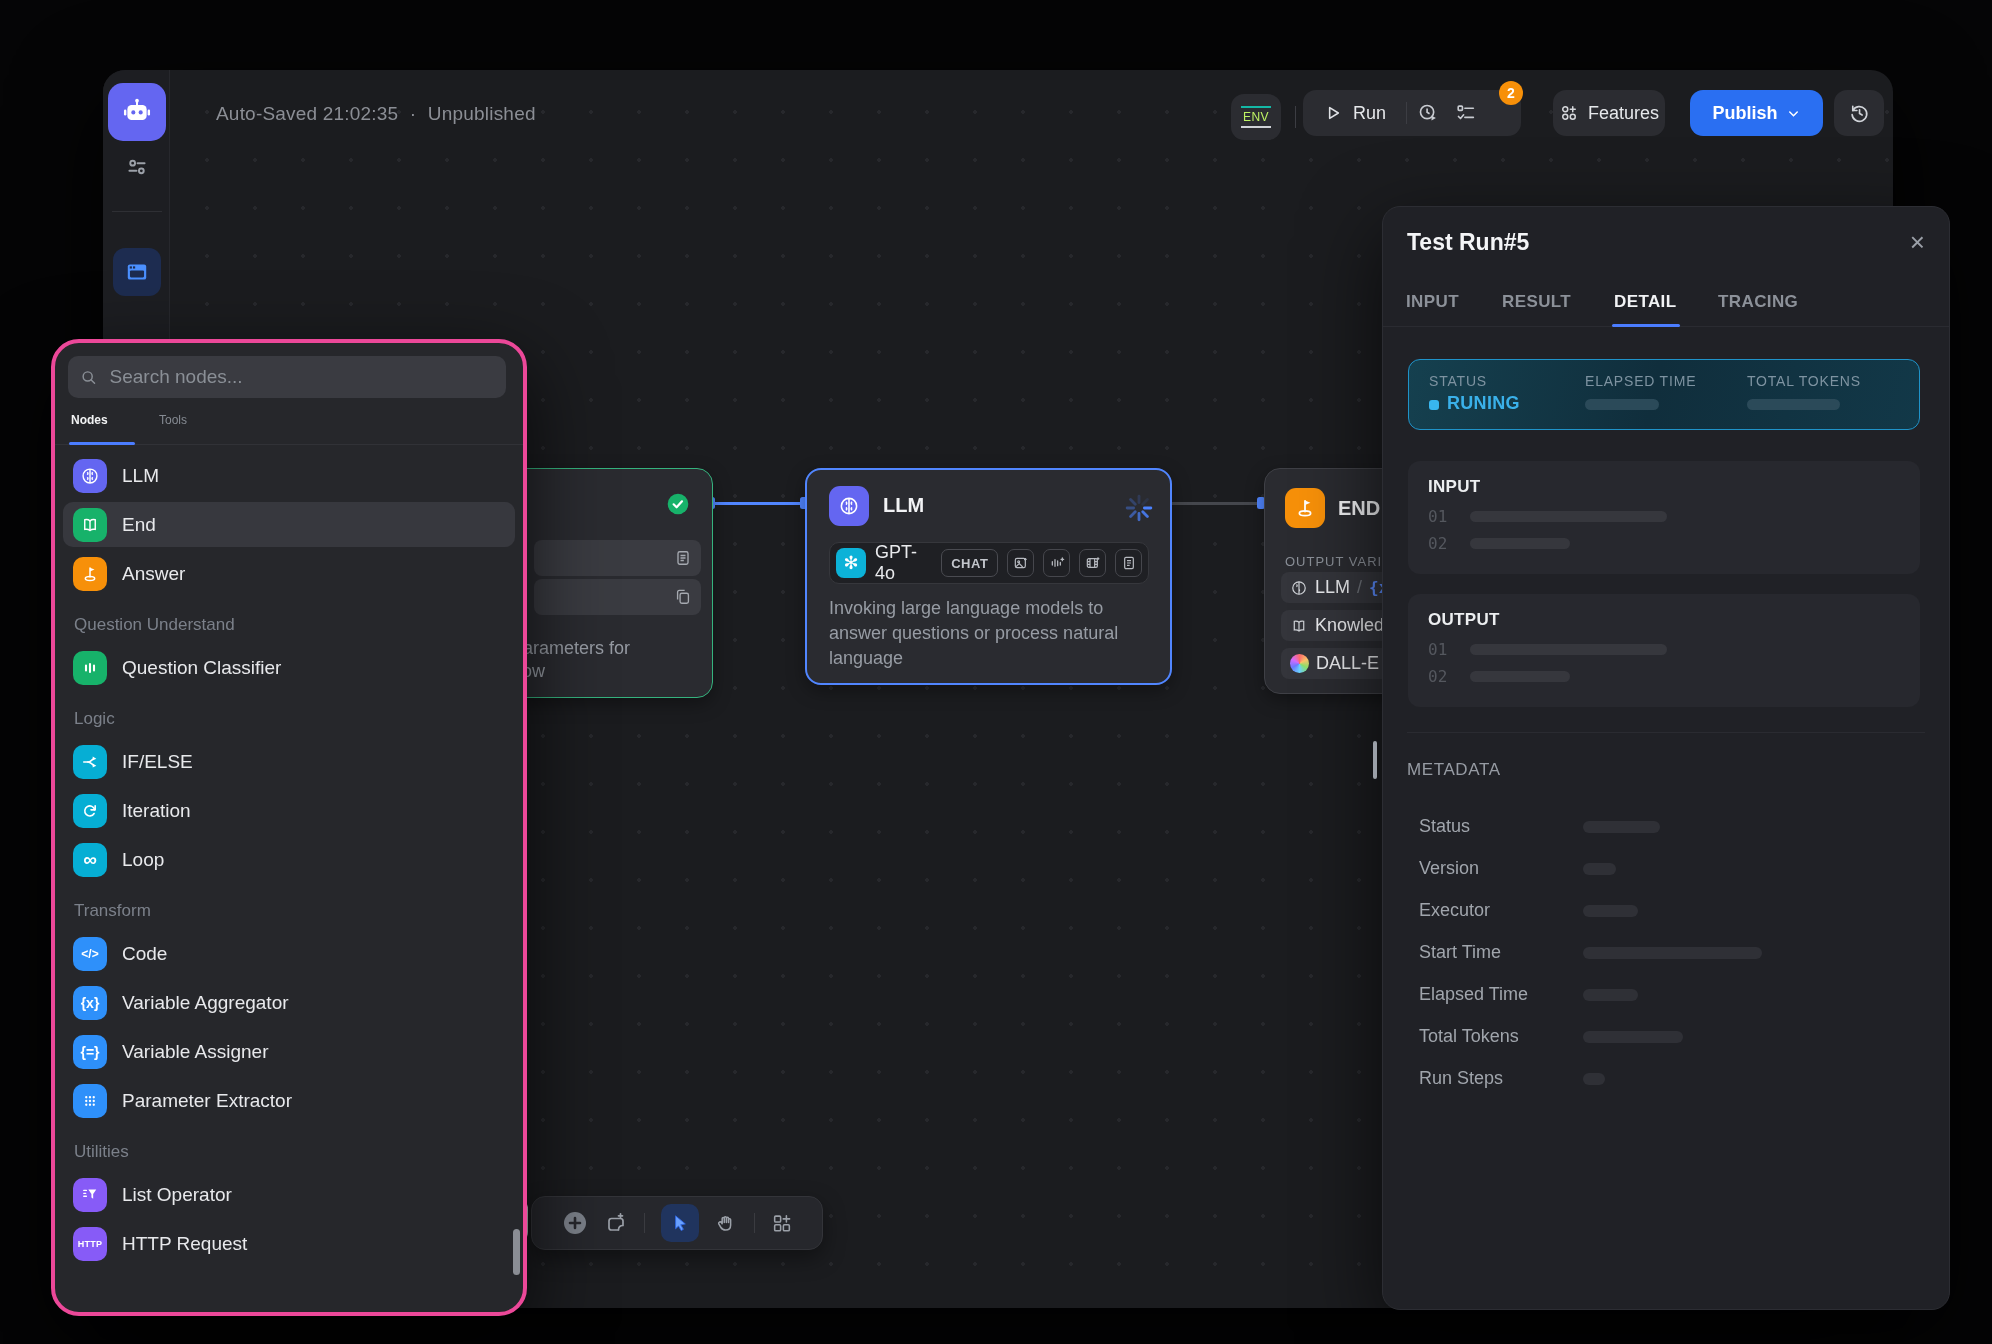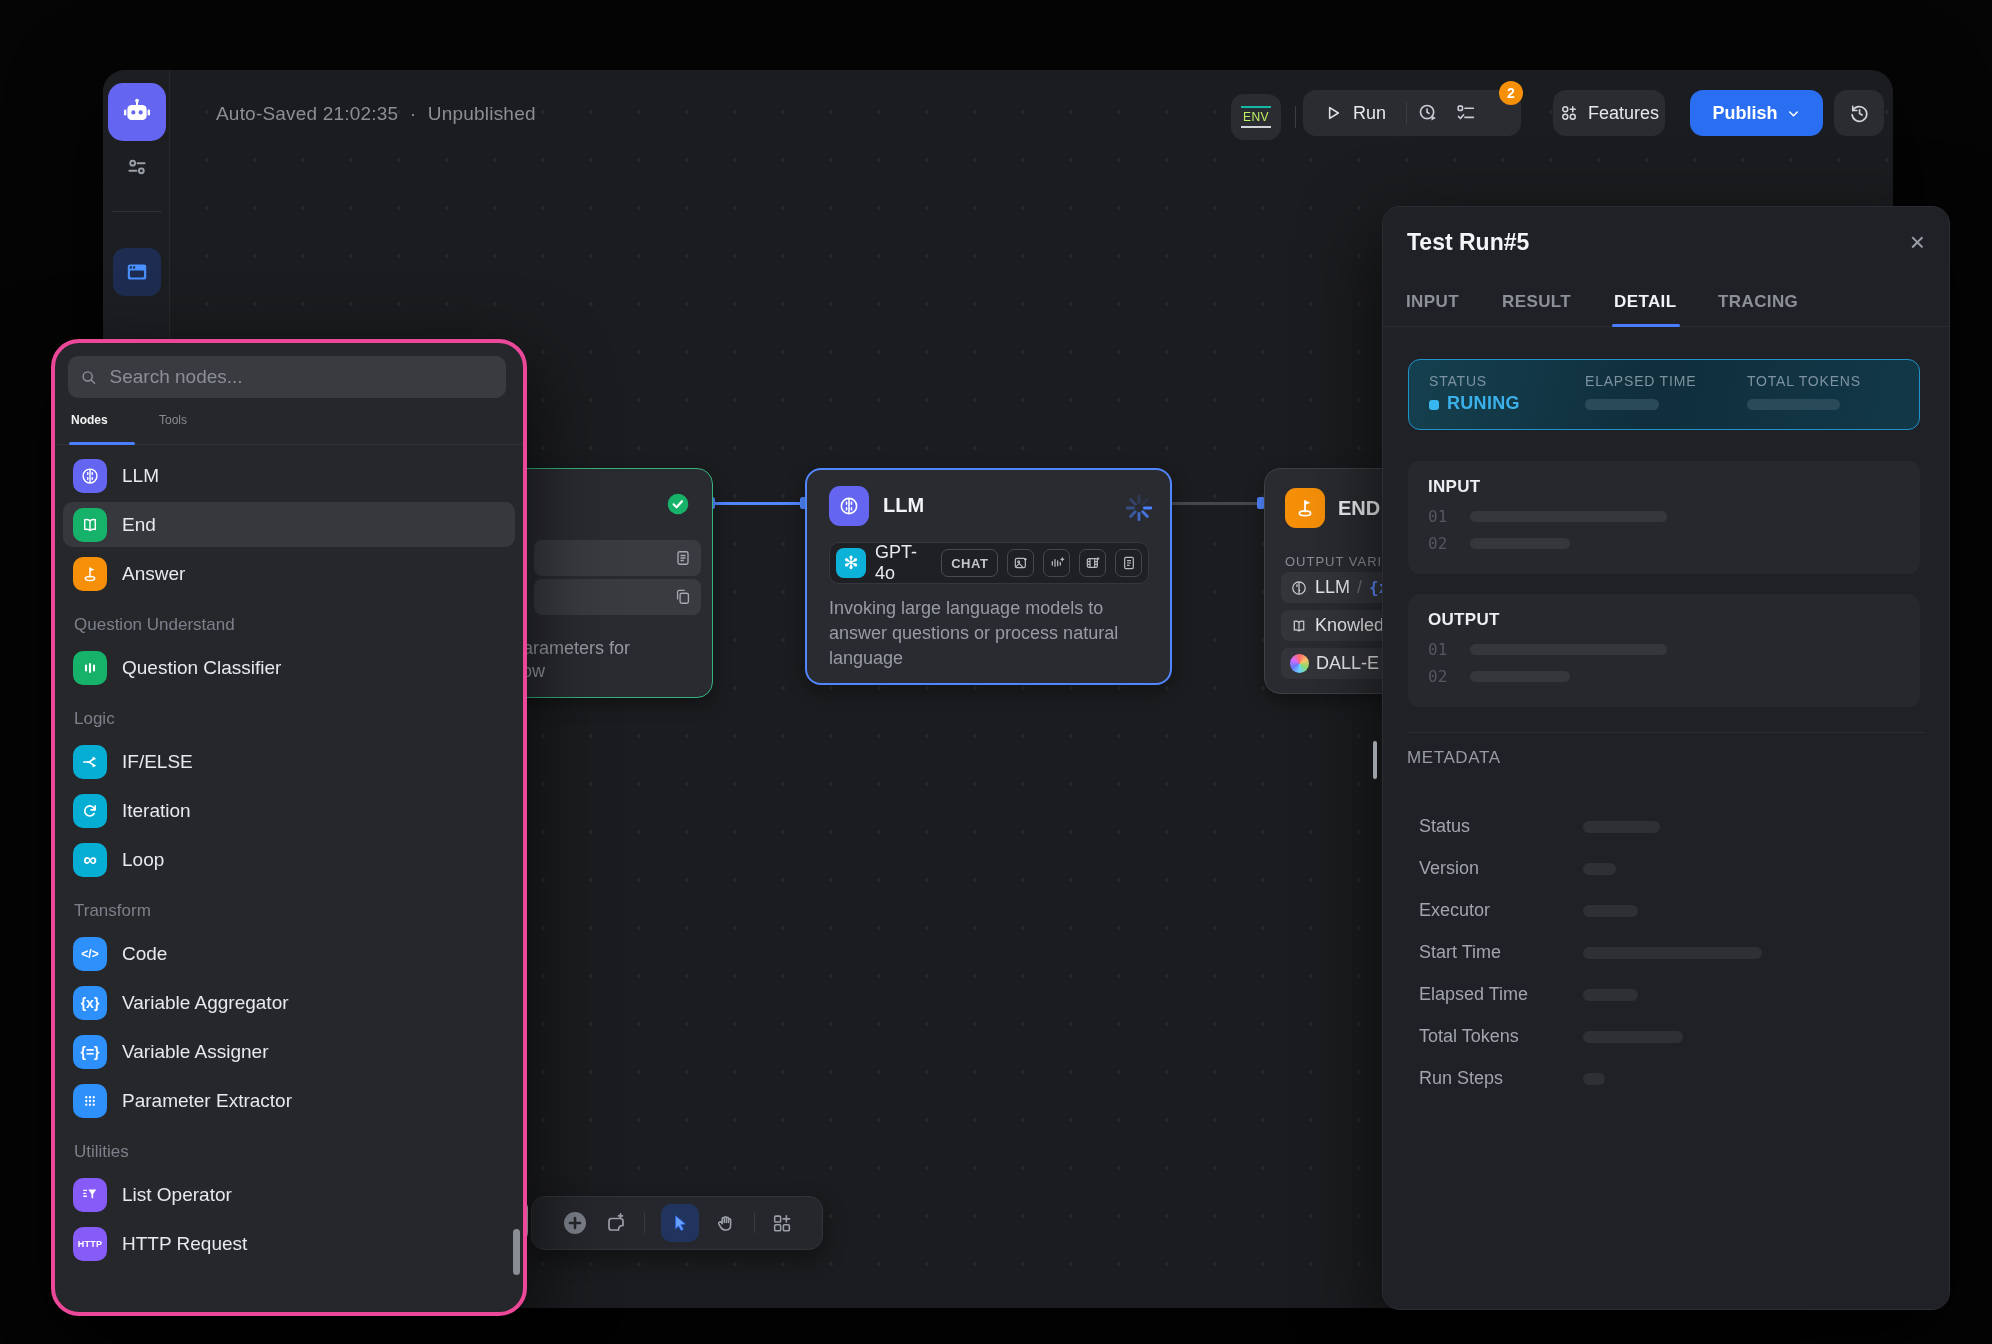--- a/index.html
+++ b/index.html
@@ -520,21 +520,21 @@
 
     <div class="abs io-card" style="top:387px;">
       <span class="abs io-title">OUTPUT</span>
       <span class="abs io-num" style="left:20px;top:46px;">01</span>
       <span class="abs skel" style="left:62px;top:50px;width:197px;"></span>
       <span class="abs io-num" style="left:20px;top:73px;">02</span>
       <span class="abs skel" style="left:62px;top:77px;width:100px;"></span>
     </div>
 
     <div class="abs divline" style="left:24px;top:525px;width:518px;"></div>
-    <span class="abs" style="left:24px;top:541px;font-size:17px;color:#969ba3;letter-spacing:.6px;">METADATA</span>
+    <span class="abs" style="left:24px;top:553px;font-size:17px;color:#969ba3;letter-spacing:.6px;">METADATA</span>
 
     <span class="abs meta-label" style="left:36px;top:609px;">Status</span>
     <span class="abs mskel" style="left:200px;top:614px;width:77px;"></span>
     <span class="abs meta-label" style="left:36px;top:651px;">Version</span>
     <span class="abs mskel" style="left:200px;top:656px;width:33px;"></span>
     <span class="abs meta-label" style="left:36px;top:693px;">Executor</span>
     <span class="abs mskel" style="left:200px;top:698px;width:55px;"></span>
     <span class="abs meta-label" style="left:36px;top:735px;">Start Time</span>
     <span class="abs mskel" style="left:200px;top:740px;width:179px;"></span>
     <span class="abs meta-label" style="left:36px;top:777px;">Elapsed Time</span>

